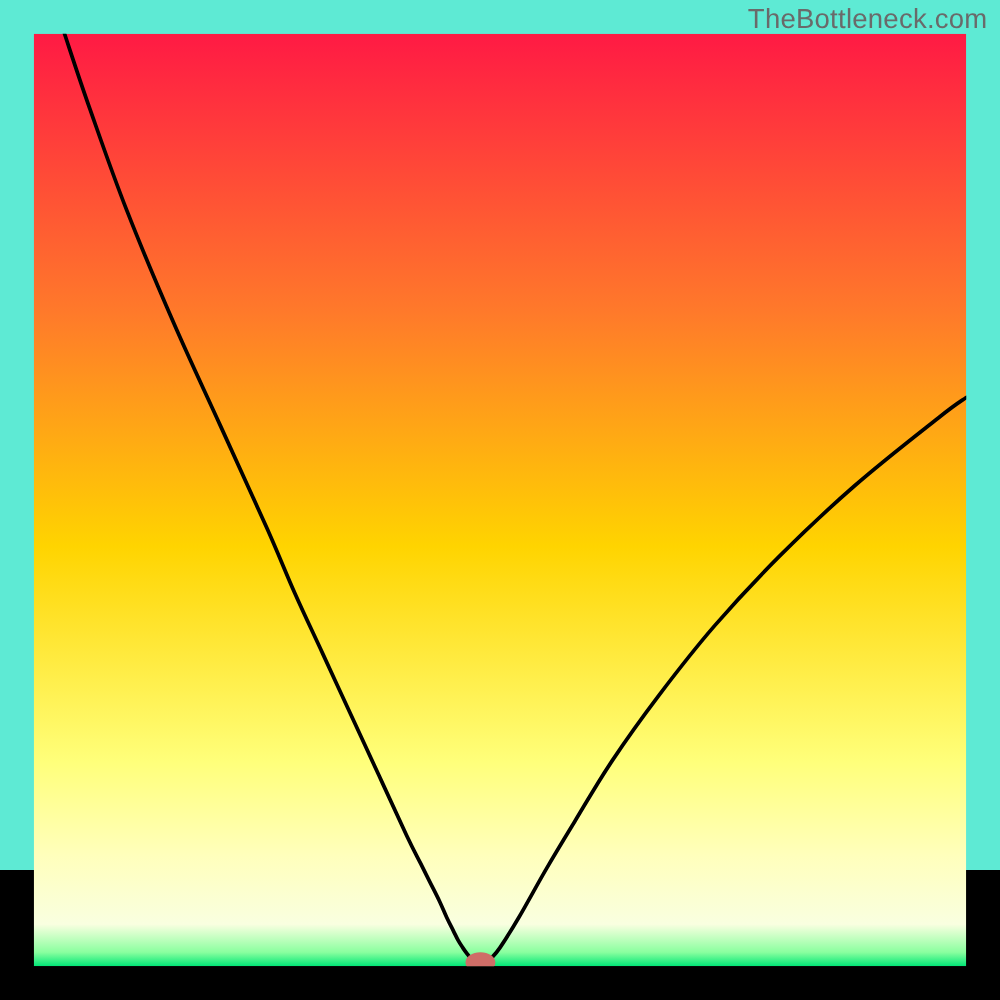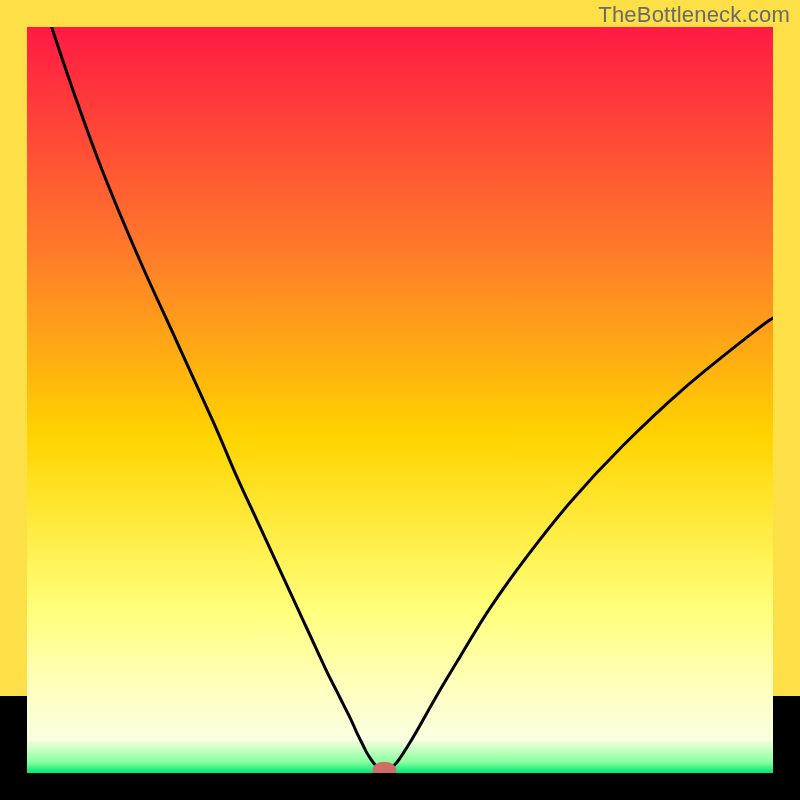--- a/index.html
+++ b/index.html
@@ -8,21 +8,21 @@
     width: 800px;
     height: 800px;
     background: #000;
     overflow: hidden;
     font-family: Arial, Helvetica, sans-serif;
   }
   .frame {
     position: relative;
     width: 800px;
     height: 696px;
-    background: #fde047;
+    background: #5eead4;
   }
   .watermark {
     position: absolute;
     top: 2px;
     right: 10px;
     color: #6a6a6a;
     font-size: 22px;
     font-weight: 500;
     letter-spacing: 0.2px;
     z-index: 10;

